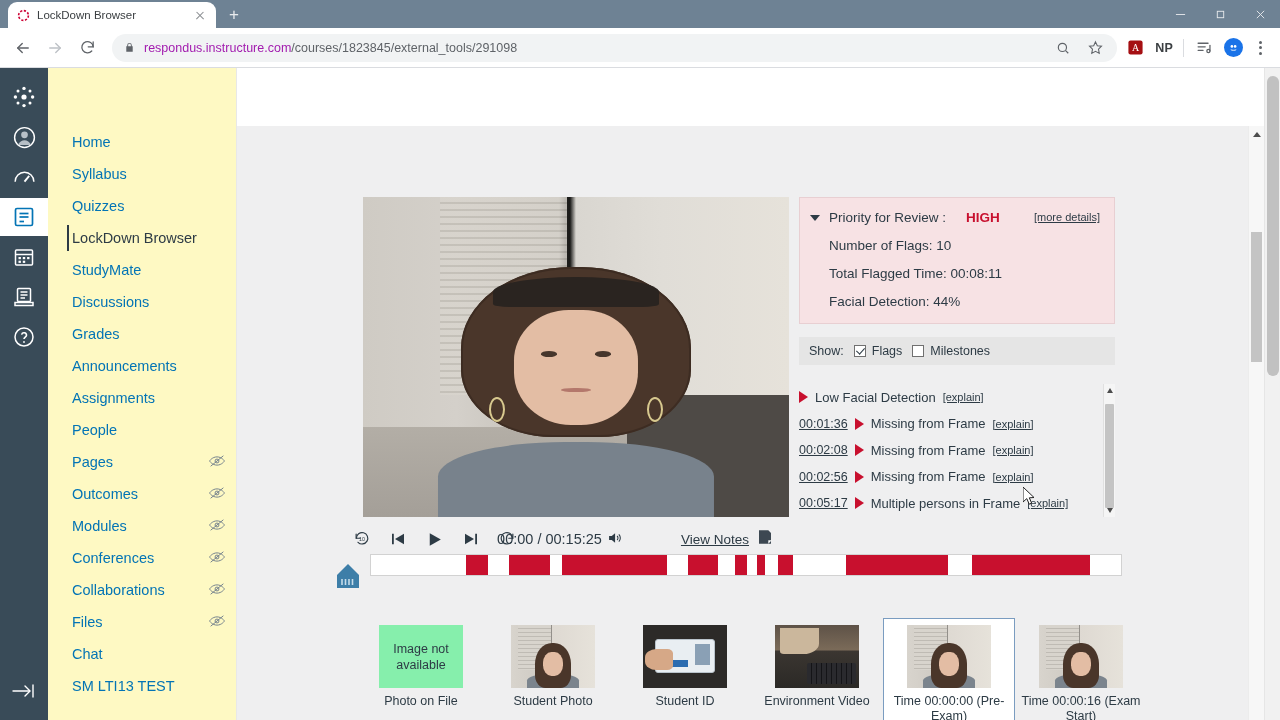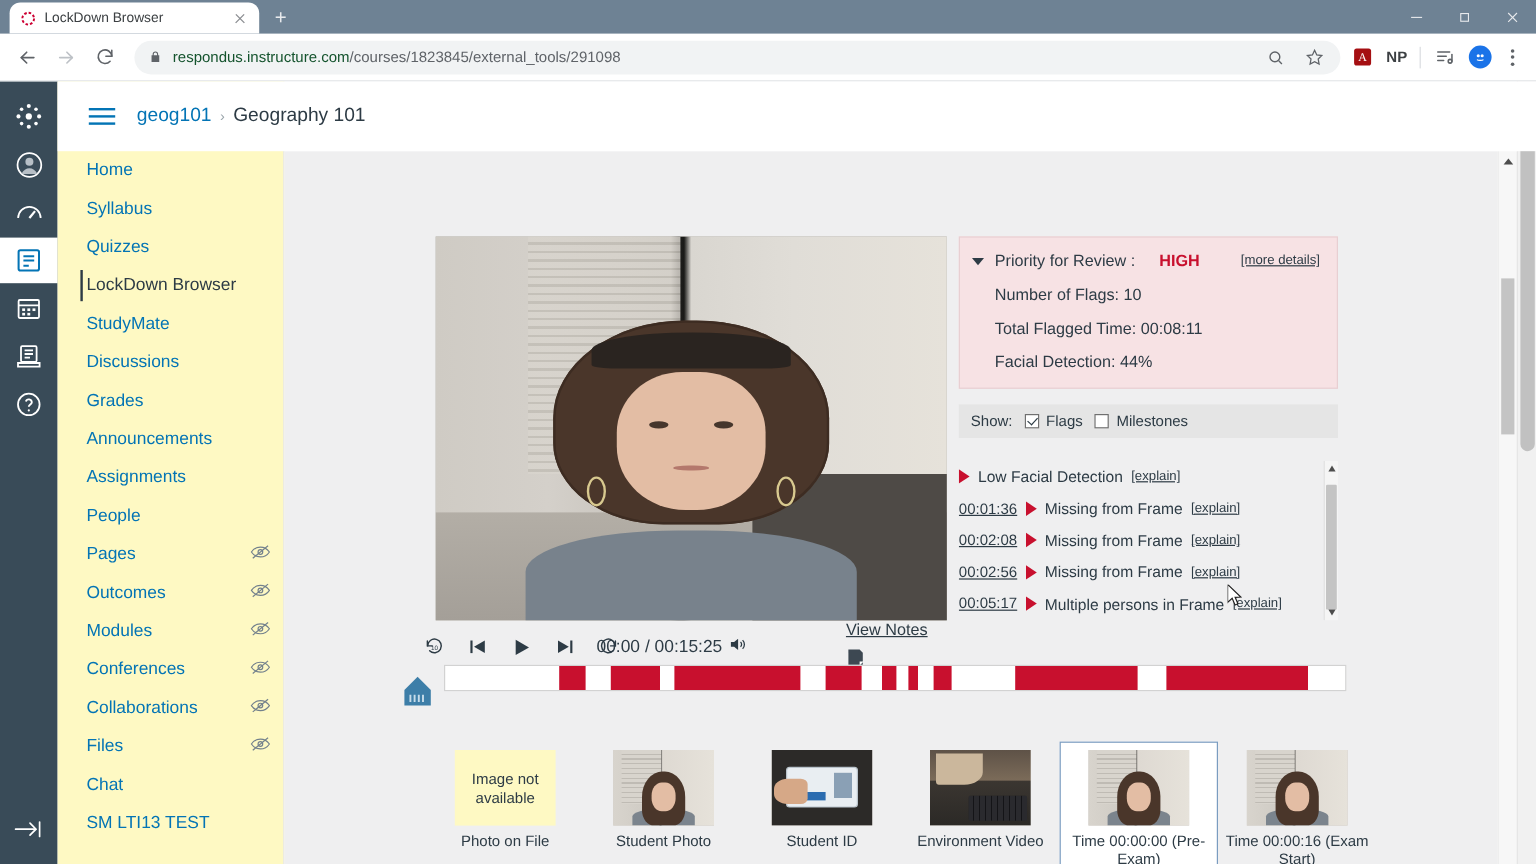--- a/index.html
+++ b/index.html
@@ -60,21 +60,21 @@
     justify-content: center; color: #5f6368; margin-right: 2px;
   }
   .nav-btn.disabled { color: #bdc1c6; }
   #omnibox {
     flex: 1; height: 28px; background: #f1f3f4; border-radius: 14px;
     display: flex; align-items: center; padding: 0 12px; margin: 0 8px;
     font-size: 12.5px; color: #202124;
   }
   #lock-icon { margin-right: 9px; display: flex; align-items: center; }
   #url-text { color: #5f6368; white-space: nowrap; }
-  #url-text .host { color: #14532d; }
+  #url-text .host { color: #a21caf; }
   #omni-right { margin-left: auto; display: flex; align-items: center; gap: 12px; color:#5f6368; }
   #ext-area { display: flex; align-items: center; gap: 10px; padding-right: 4px; }
   .ext-icon { width: 20px; height: 20px; display: flex; align-items: center; justify-content: center; }
   #np-badge { font-size: 12.5px; color: #3c4043; font-weight: 600; letter-spacing: .2px; }
   .tb-sep { width: 1px; height: 18px; background: #dadce0; }
   #avatar-blue {
     width: 19px; height: 19px; border-radius: 50%; background: #1a73e8;
     display: flex; align-items: center; justify-content: center;
   }
   #kebab { display: flex; flex-direction: column; gap: 2.5px; align-items: center; padding: 0 6px; }
@@ -194,21 +194,21 @@
     display: flex; align-items: center; justify-content: space-between;
     padding: 0 6px;
   }
   .pc-left { display: flex; align-items: center; gap: 18px; }
   .pc-btn { color: #2d3b45; display: flex; align-items: center; }
   #time-display {
     font-size: 14.5px; color: #2d3b45; display: flex; align-items: center; gap: 5px;
     position: absolute; left: 50%; transform: translateX(-50%);
   }
   #view-notes-wrap {
-    position: absolute; right: 0; display: flex; gap: 8px; flex-direction: column;
+    position: absolute; right: 0; display: flex; align-items: center; gap: 8px;
   }
   #view-notes { font-size: 13.5px; color: #2d3b45; text-decoration: underline; }
 
   
   #timeline-wrap { position: absolute; left: 55px; top: 428px; width: 790px; height: 40px; }
   #timeline {
     position: absolute; left: 38px; top: 0; width: 752px; height: 22px;
     background: #ffffff; border: 1px solid #d2d2d2;
   }
   .flag-seg { position: absolute; top: 0; bottom: 0; background: #c8102e; }
@@ -277,21 +277,21 @@
   .thumb-cell {
     width: 132px; display: flex; flex-direction: column; align-items: center;
     padding: 6px 4px 4px 4px; border: 1px solid transparent;
   }
   .thumb-cell.selected { border: 1px solid #7a9cc0; background: #fff; }
   .thumb-img {
     width: 84px; height: 63px; background: #cfcbc4; overflow: hidden; position: relative;
   }
   .thumb-caption { font-size: 12.5px; color: #2d3b45; text-align: center; margin-top: 6px; line-height: 15px; }
   .tn-placeholder {
-    width: 84px; height: 63px; background: #fef9c3; display: flex; align-items: center;
+    width: 84px; height: 63px; background: #86efac; display: flex; align-items: center;
     justify-content: center; text-align: center; font-size: 12.5px; color: #2d3b45; line-height: 16px;
   }
   
   .mini-scene { position: absolute; inset: 0; background: linear-gradient(to right,#d8d4cd 0%,#ccc8c1 45%,#1f1e1c 47%,#ded9d2 49%,#e6e2da 100%); }
   .mini-blinds { position:absolute; left:8%; top:0; width:40%; height:72%; background: repeating-linear-gradient(to bottom,#d8d4cd 0 3px,#bfbbb4 3px 4px); }
   .mini-head { position:absolute; bottom:0; width:44%; height:72%; background:#4a362a; border-radius:46% 46% 28% 28%; }
   .mini-head .f { position:absolute; left:24%; right:24%; top:20%; bottom:26%; background:#e3bda4; border-radius:44%; }
   .mini-body { position:absolute; bottom:0; width:62%; height:22%; background:#7b848d; border-radius:46% 46% 0 0; }
   .mini-dark { position:absolute; inset:0; background:#2c2a28; }
   .mini-id { position:absolute; left:14%; top:22%; width:72%; height:54%; background:#e9eef2; border-radius:3px; border:1px solid #b9c3cb; }
@@ -588,32 +588,20 @@
           </div>
           <div class="cnav-item">
             <span class="cnav-label">Chat</span>
           </div>
           <div class="cnav-item">
             <span class="cnav-label">SM LTI13 TEST</span>
           </div>
         </div>
     </div>
 
-    <div id="content-header">
-      <div id="hamburger">
-          <i></i>
-          <i></i>
-          <i></i>
-        </div>
-      <div id="breadcrumb">
-        <span class="crumb-link">geog101</span>
-        <span class="crumb-sep">›</span>
-        <span>Geography 101</span>
-      </div>
-    </div>
 
     <div id="main">
       <div id="main-inner">
 
         <div id="video-box">
           <div class="vid-wall"></div>
           <div class="vid-blinds"></div>
           <div class="vid-floor"></div>
           <div class="vid-chair"></div>
           <div class="vid-person">

